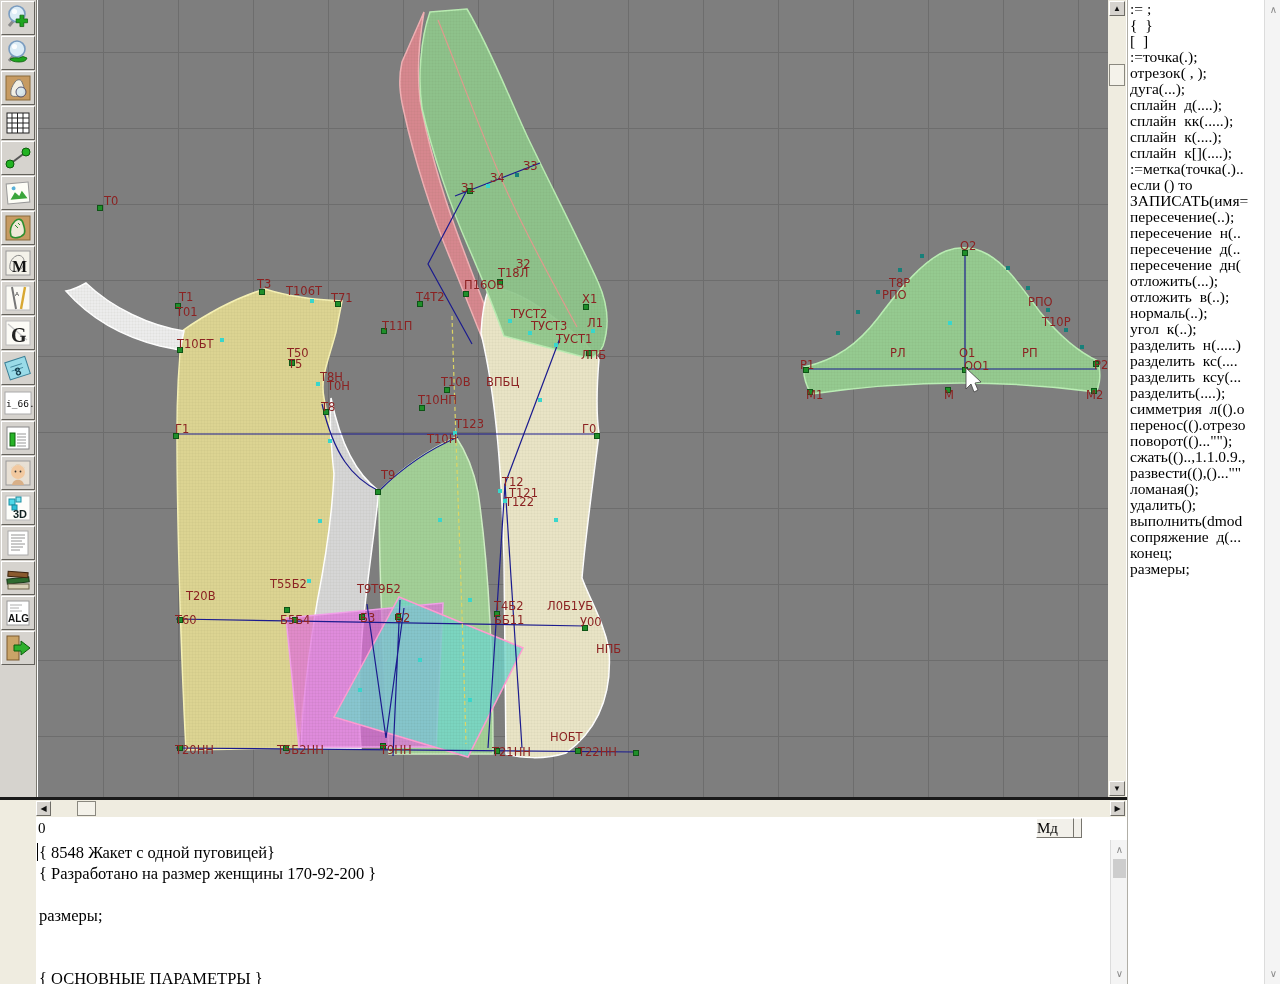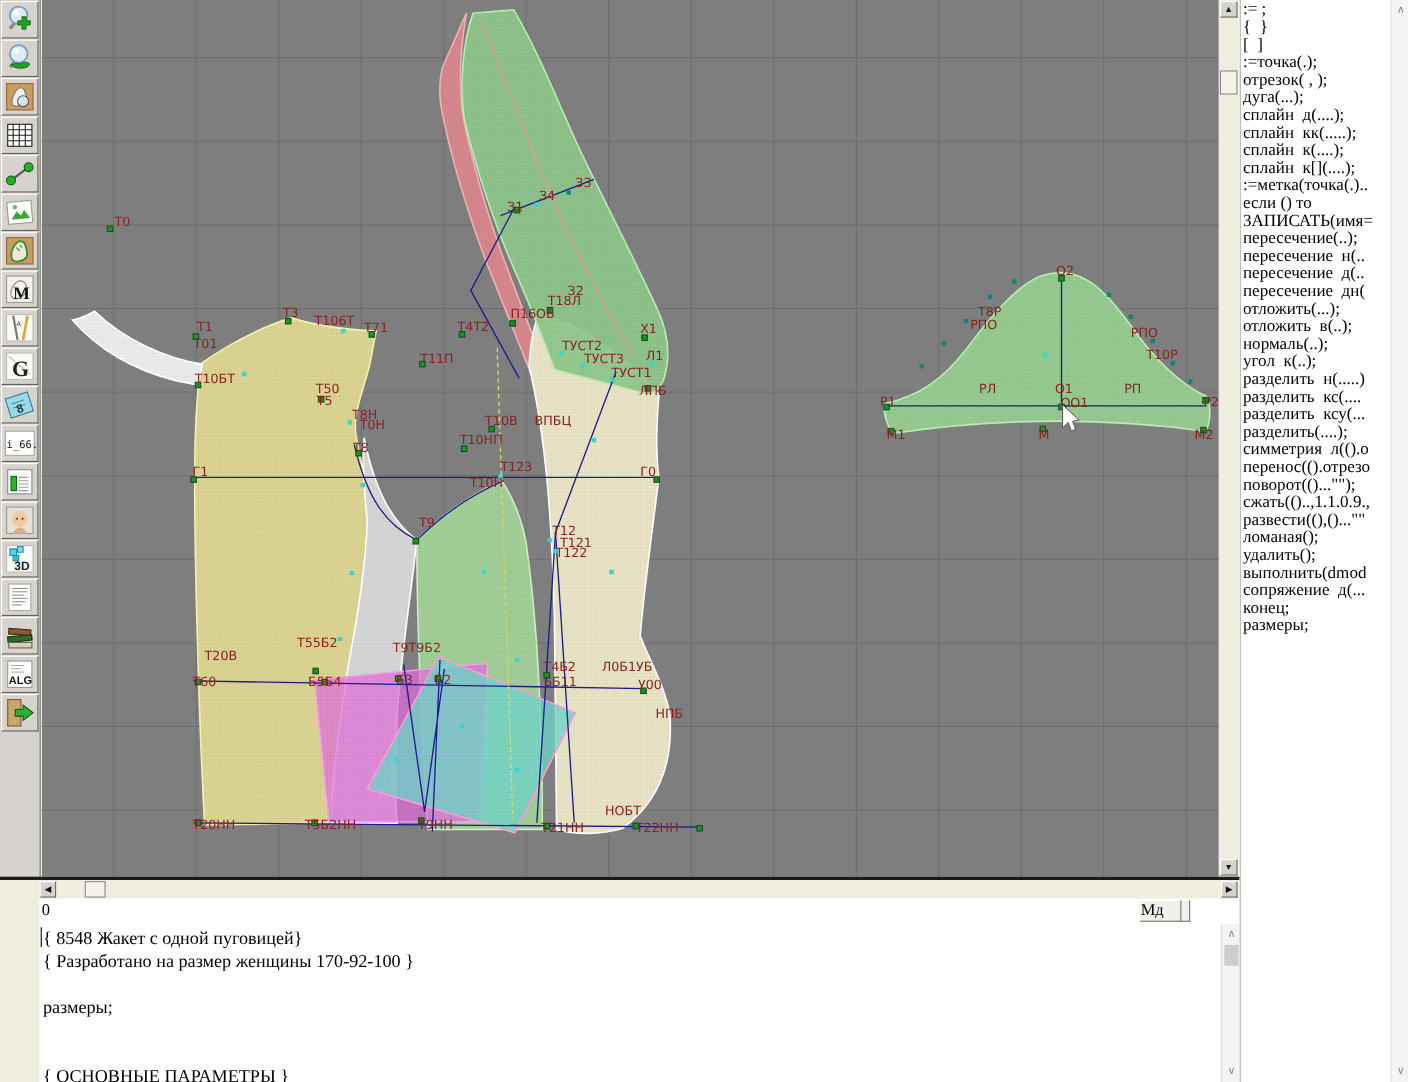--- a/index.html
+++ b/index.html
@@ -404,21 +404,21 @@
     <div class="sb-thumb" style="left:41px;top:1px;width:19px;height:15px;"></div>
     <div class="sb-btn" style="left:1074px;top:1px;width:15px;height:15px;">▶</div>
   </div>
   <div id="bottom-left-strip"></div>
 
   <div id="editor-panel">
     <div id="status-zero">0</div>
     <div class="mini-btn" id="btn-rz">Рз</div>
     <div class="mini-btn" id="btn-md">Мд</div>
     <div id="editor-caret"></div>
-    <div id="editor-lines"><div>{ 8548 Жакет с одной пуговицей}</div><div>{ Разработано на размер женщины 170-92-100 }</div><div>&nbsp;</div><div>размеры;</div><div>&nbsp;</div><div>&nbsp;</div><div>{ ОСНОВНЫЕ ПАРАМЕТРЫ }</div></div>
+    <div id="editor-lines"><div>{ 8548 Жакет с одной пуговицей}</div><div>{ Разработано на размер женщины 170-92-200 }</div><div>&nbsp;</div><div>размеры;</div><div>&nbsp;</div><div>&nbsp;</div><div>{ ОСНОВНЫЕ ПАРАМЕТРЫ }</div></div>
   </div>
 
   <div class="fsb" style="left:1110px;top:840px;width:17px;height:144px;">
     <div class="fsb-btn" style="top:2px;">∧</div>
     <div class="fsb-thumb" style="top:19px;height:19px;"></div>
     <div class="fsb-btn" style="top:126px;">∨</div>
   </div>
 
   <div id="right-panel">
     <div id="cmd-list"><div class="cmd-item">:= ;</div><div class="cmd-item">{  }</div><div class="cmd-item">[  ]</div><div class="cmd-item">:=точка(.);</div><div class="cmd-item">отрезок( , );</div><div class="cmd-item">дуга(...);</div><div class="cmd-item">сплайн  д(....);</div><div class="cmd-item">сплайн  кк(.....);</div><div class="cmd-item">сплайн  к(....);</div><div class="cmd-item">сплайн  к[](....);</div><div class="cmd-item">:=метка(точка(.)..</div><div class="cmd-item">если () то</div><div class="cmd-item">ЗАПИСАТЬ(имя=</div><div class="cmd-item">пересечение(..);</div><div class="cmd-item">пересечение  н(..</div><div class="cmd-item">пересечение  д(..</div><div class="cmd-item">пересечение  дн(</div><div class="cmd-item">отложить(...);</div><div class="cmd-item">отложить  в(..);</div><div class="cmd-item">нормаль(..);</div><div class="cmd-item">угол  к(..);</div><div class="cmd-item">разделить  н(.....)</div><div class="cmd-item">разделить  кс(....</div><div class="cmd-item">разделить  ксу(...</div><div class="cmd-item">разделить(....);</div><div class="cmd-item">симметрия  л(().о</div><div class="cmd-item">перенос(().отрезо</div><div class="cmd-item">поворот(()..."");</div><div class="cmd-item">сжать(()..,1.1.0.9.,</div><div class="cmd-item">развести((),()...""</div><div class="cmd-item">ломаная();</div><div class="cmd-item">удалить();</div><div class="cmd-item">выполнить(dmod</div><div class="cmd-item">сопряжение  д(...</div><div class="cmd-item">конец;</div><div class="cmd-item">размеры;</div></div>

